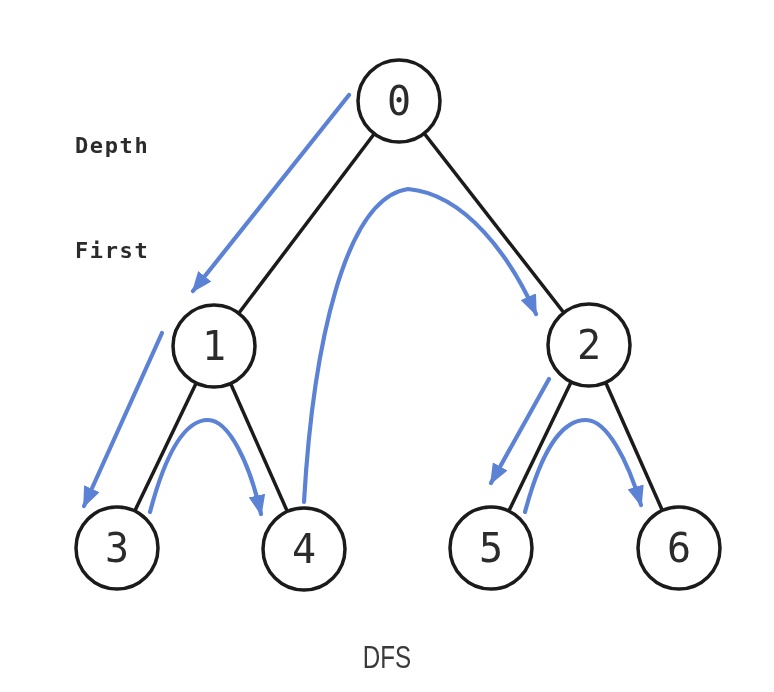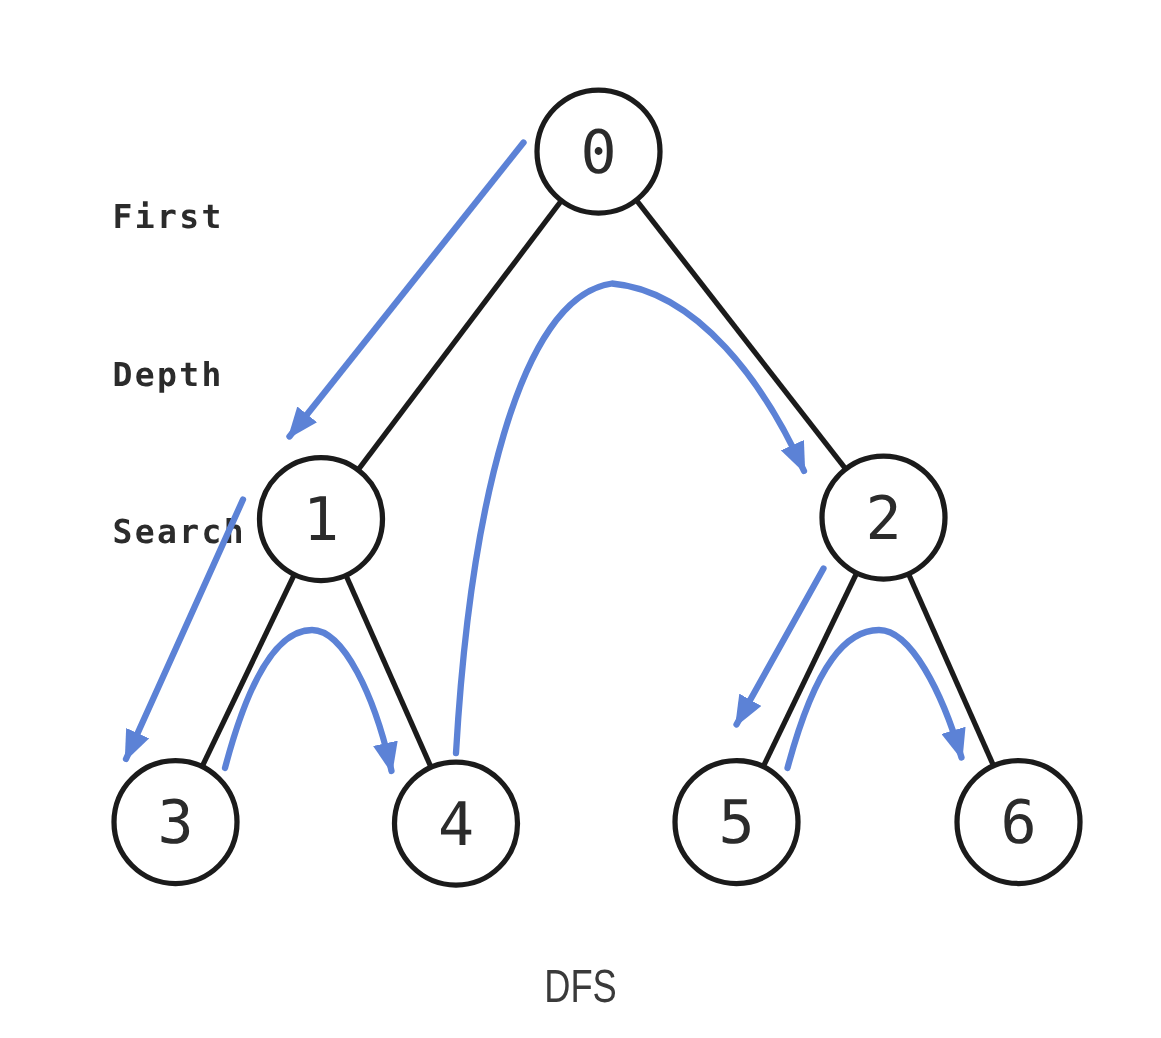--- a/index.html
+++ b/index.html
@@ -55,23 +55,22 @@
     font-weight: 400;
     fill: #2b2b2b;
   }
 </style>
 </head>
 <body>
 
 <div class="stage">
 
   <div class="title-block">
+    <div>Depth</div>
     <div>First</div>
-    <div>Depth</div>
-    <div>Search</div>
   </div>
 
   <svg class="diagram-svg" id="tree-svg" viewBox="0 0 774 692">
       <defs>
         <marker id="arrowhead" viewBox="0 0 10 8" refX="9" refY="4" markerWidth="5" markerHeight="4" orient="auto" markerUnits="strokeWidth">
           <path d="M 0 0 L 10 4 L 0 8 z" fill="#5c82d6"></path>
         </marker>
       </defs>
       <g>
         <line x1="399" y1="101" x2="214" y2="346" stroke="#1b1b1b" stroke-width="3.5"></line>

